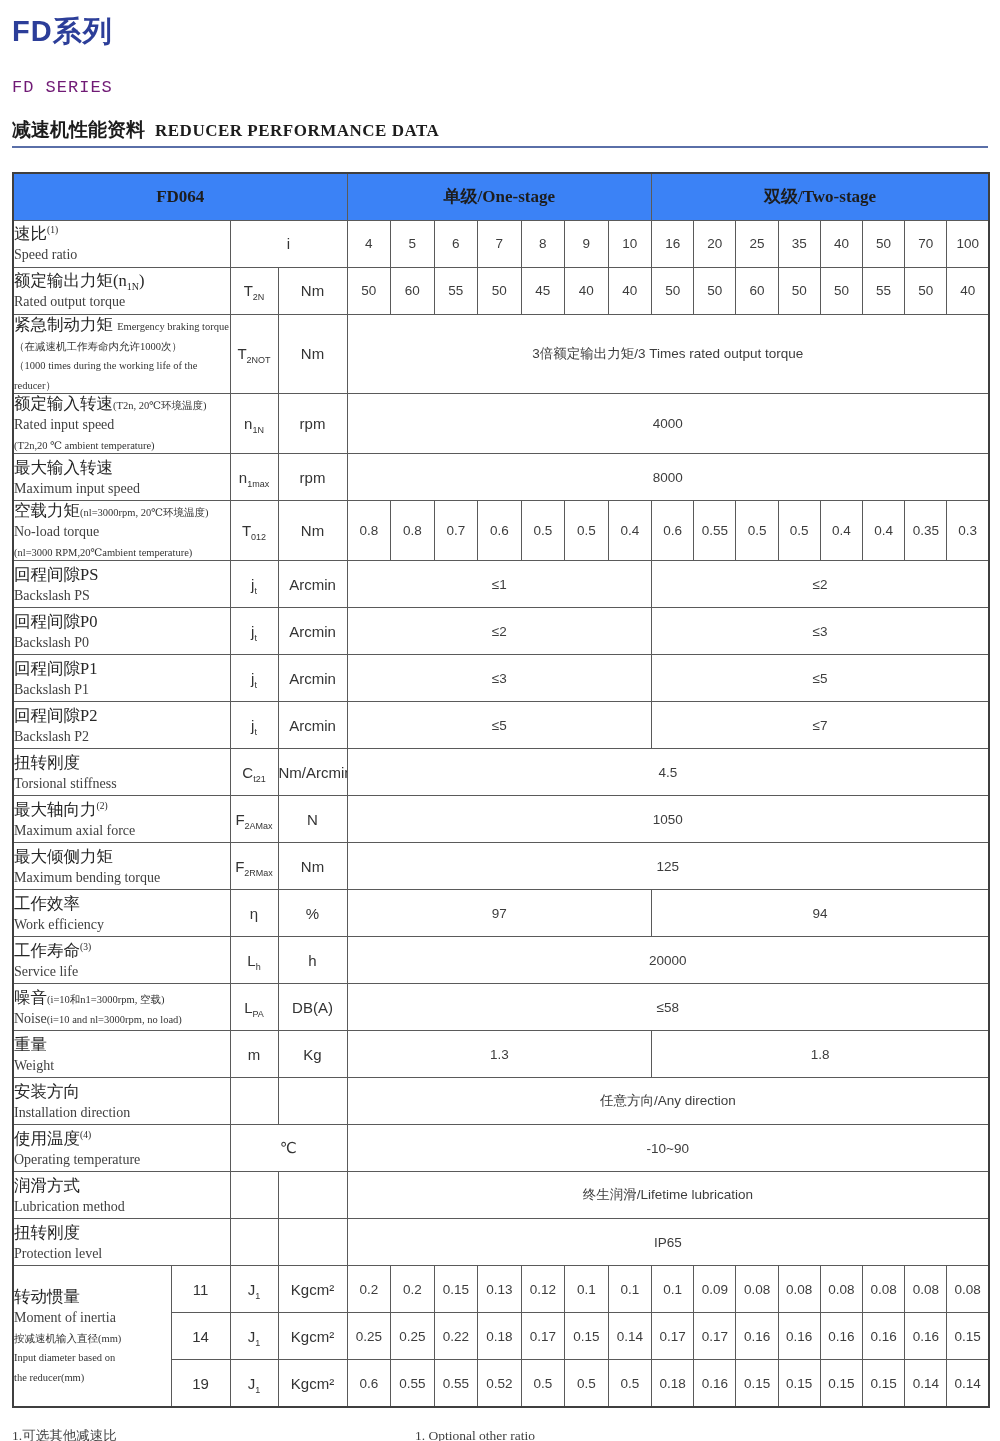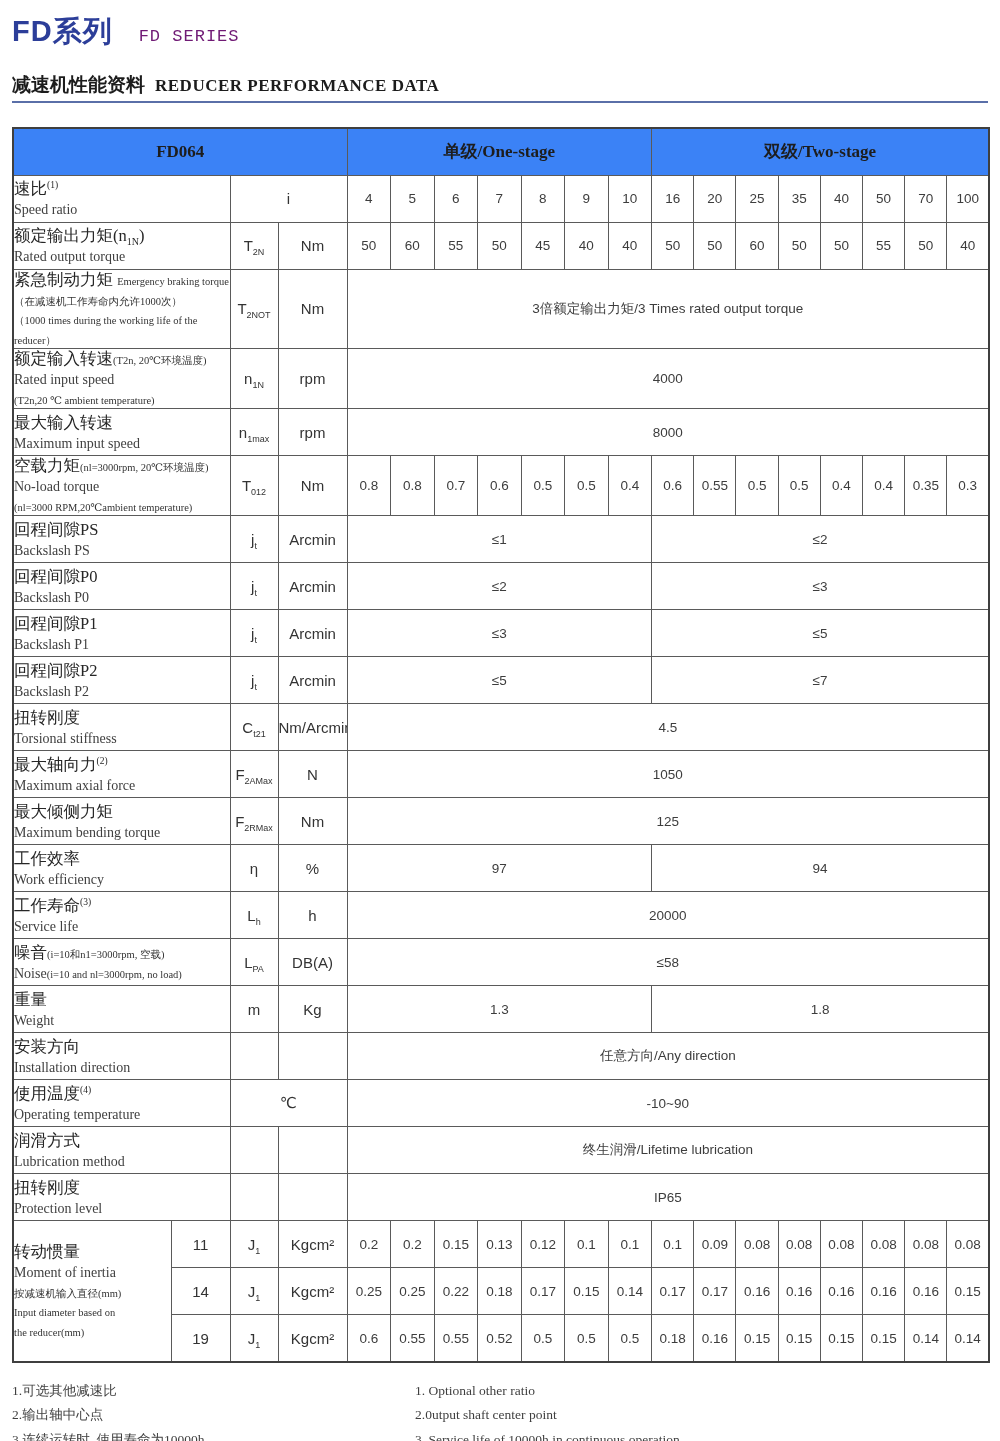--- a/index.html
+++ b/index.html
@@ -1,21 +1,21 @@
 <!DOCTYPE html>
 <html><head>
 <meta charset="utf-8">
 <style>
   html,body{margin:0;padding:0;background:#ffffff;}
   body{width:1000px;height:1441px;overflow:hidden;
        font-family:"Liberation Serif","DejaVu Serif",serif;color:#2d2d2d;}
   .page{padding:10px 12px 0 12px;}
 
   
-  .titlebar{display:flex;align-items:baseline;gap:26px;margin-top:2px;}
+  .titlebar{display:flex;align-items:baseline;gap:26px;margin-top:2px;flex-direction:column;}
   .title-zh{font-family:"Liberation Sans","DejaVu Sans",sans-serif;font-weight:bold;
             font-size:29px;color:#2c3e99;letter-spacing:1px;}
   .title-en{font-family:Liberation Mono, monospace;
             font-size:17px;color:#701a75;letter-spacing:1px;}
   .subtitle{display:flex;align-items:baseline;gap:10px;margin-top:20px;
             border-bottom:2px solid #5a6fa8;padding-bottom:3px;}
   .sub-zh{font-weight:bold;font-size:19px;color:#1c1c1c;}
   .sub-en{font-weight:bold;font-size:17px;color:#1c1c1c;letter-spacing:.5px;}
 
   

